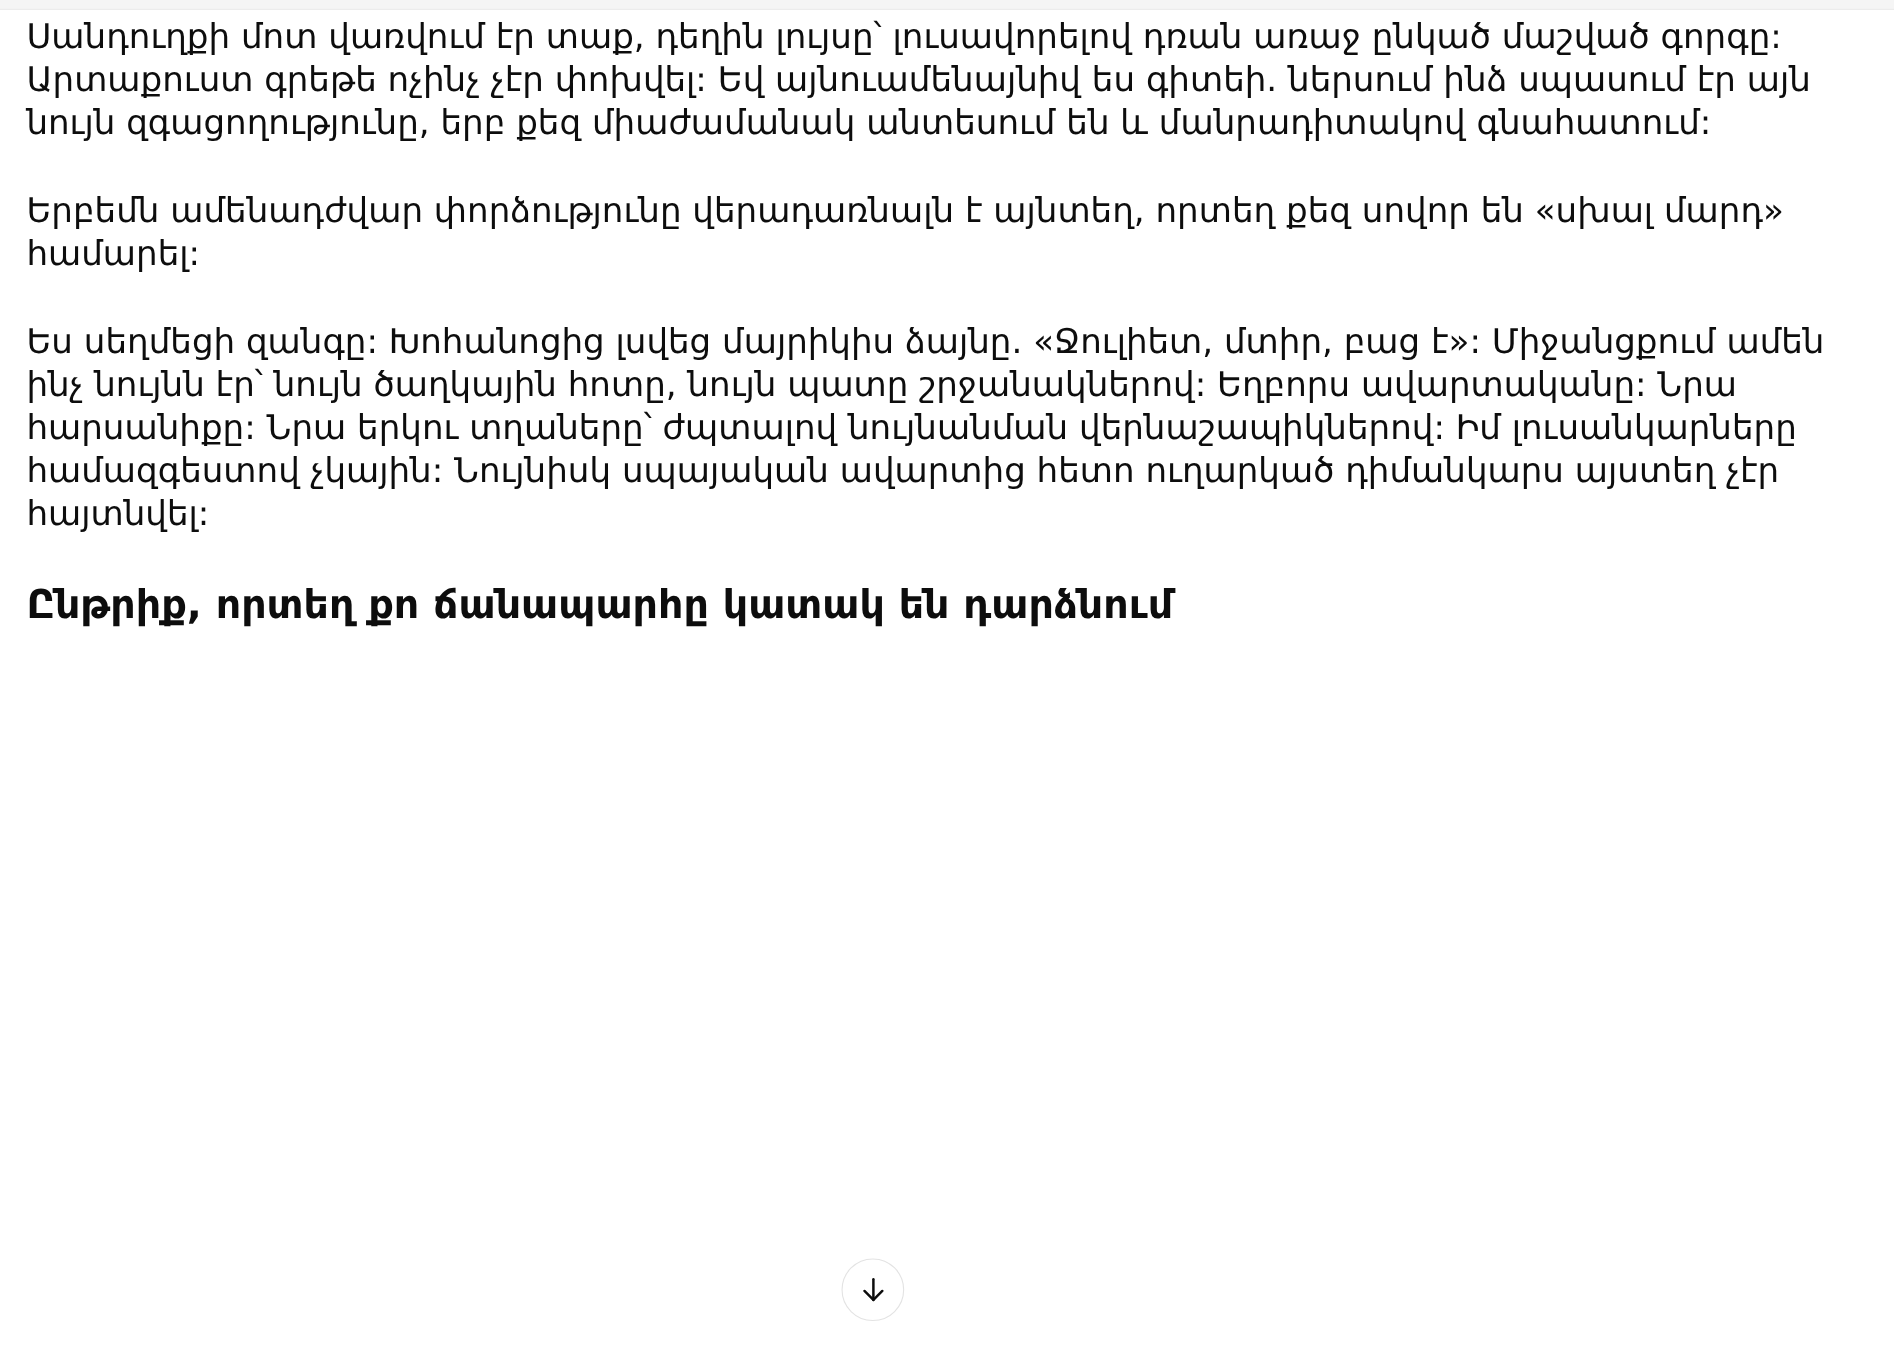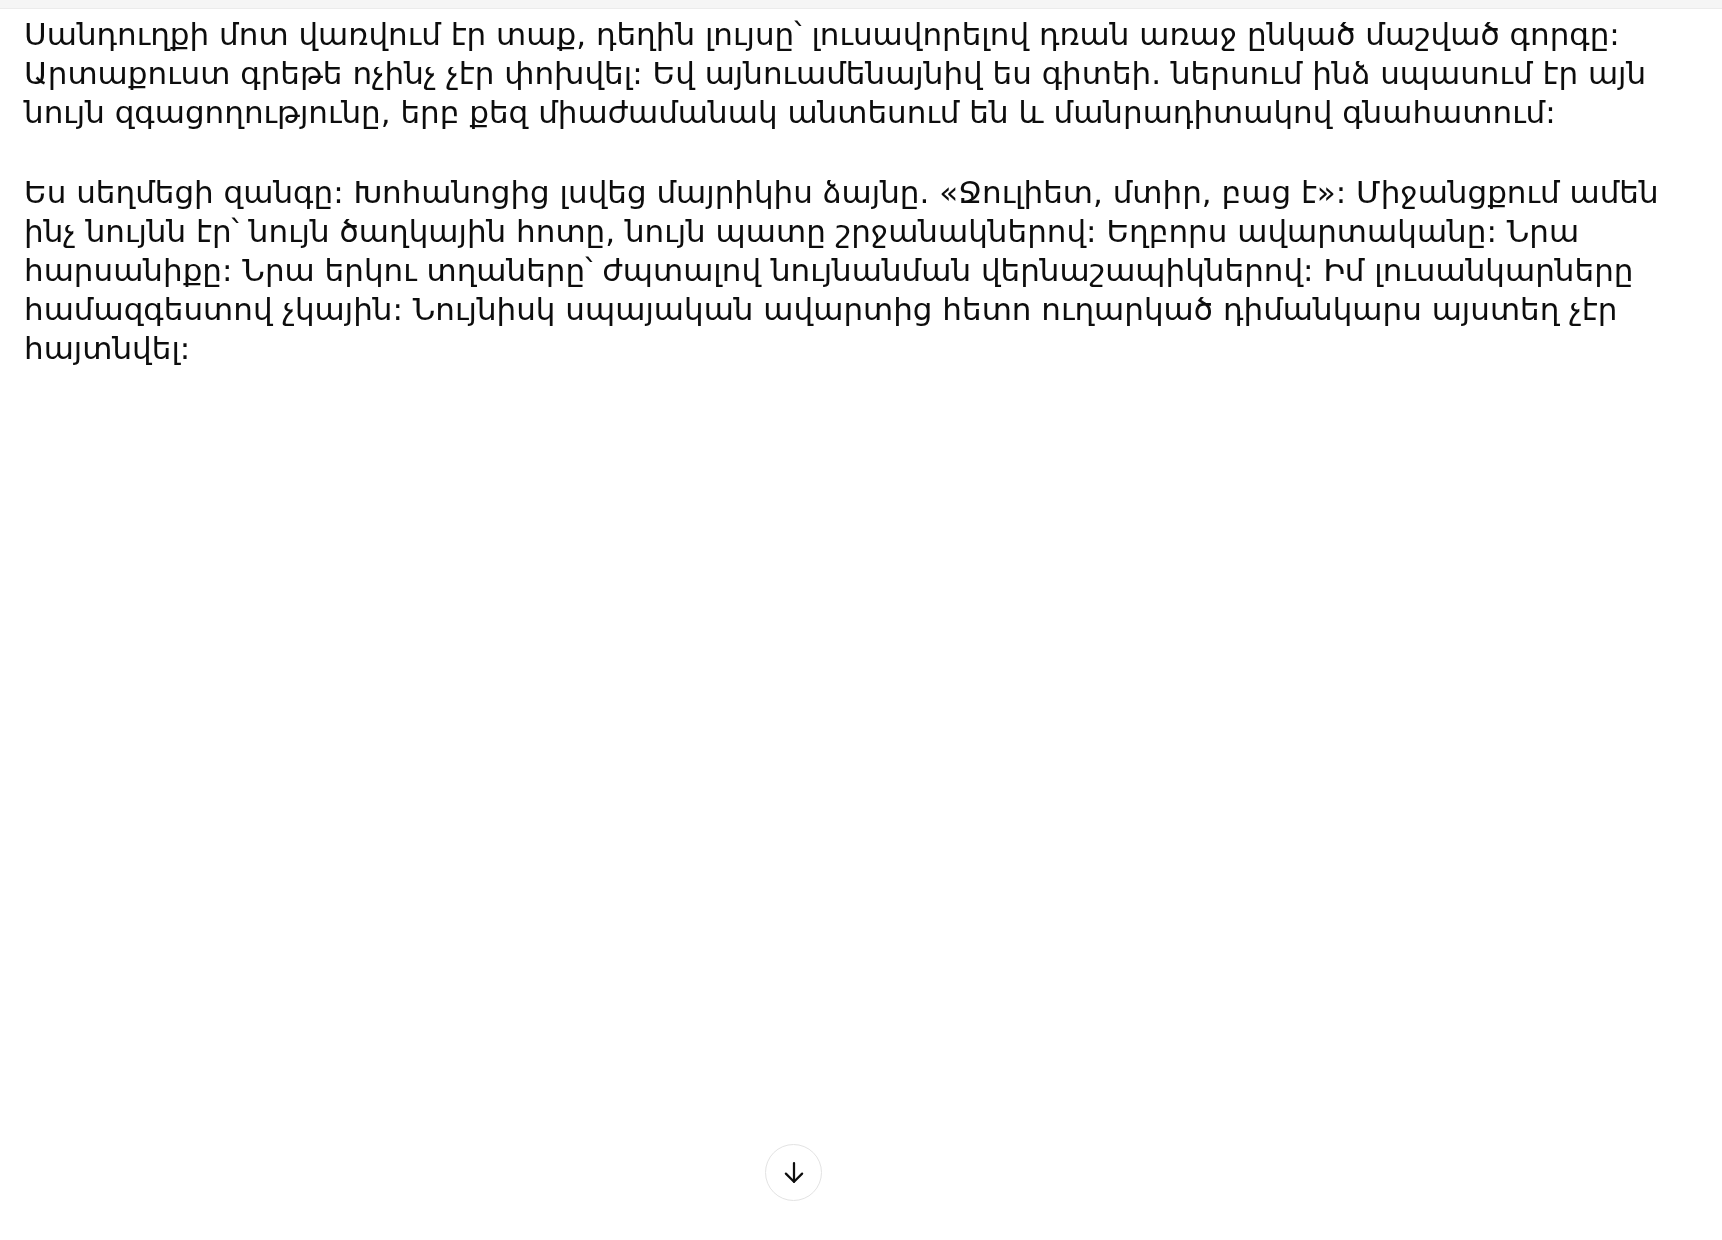--- a/index.html
+++ b/index.html
@@ -60,21 +60,23 @@
     display: block;
   }
 </style>
 </head>
 <body>
 
 <div class="top-strip"></div>
 
 <main class="content">
   <p>Սանդուղքի մոտ վառվում էր տաք, դեղին լույսը՝ լուսավորելով դռան առաջ ընկած մաշված գորգը: Արտաքուստ գրեթե ոչինչ չէր փոխվել: Եվ այնուամենայնիվ ես գիտեի. ներսում ինձ սպասում էր այն նույն զգացողությունը, երբ քեզ միաժամանակ անտեսում են և մանրադիտակով գնահատում:</p>
+  <p>Երբեմն ամենադժվար փորձությունը վերադառնալն է այնտեղ, որտեղ քեզ սովոր են «սխալ մարդ» համարել:</p>
   <p>Ես սեղմեցի զանգը: Խոհանոցից լսվեց մայրիկիս ձայնը. «Ջուլիետ, մտիր, բաց է»: Միջանցքում ամեն ինչ նույնն էր՝ նույն ծաղկային հոտը, նույն պատը շրջանակներով: Եղբորս ավարտականը: Նրա հարսանիքը: Նրա երկու տղաները՝ ժպտալով նույնանման վերնաշապիկներով: Իմ լուսանկարները համազգեստով չկային: Նույնիսկ սպայական ավարտից հետո ուղարկած դիմանկարս այստեղ չէր հայտնվել:</p>
+  <h2>Ընթրիք, որտեղ քո ճանապարհը կատակ են դարձնում</h2>
 </main>
 
 <button class="scroll-btn" aria-label="Scroll to bottom">
   <span style="display:flex;">
     <svg width="30" height="30" viewBox="0 0 24 24" fill="none" stroke="#0d0d0d" stroke-width="1.8" stroke-linecap="round" stroke-linejoin="round">
       <line x1="12" y1="4" x2="12" y2="19"></line>
       <polyline points="5.5,12.5 12,19 18.5,12.5"></polyline>
     </svg>
   </span>
 </button>

